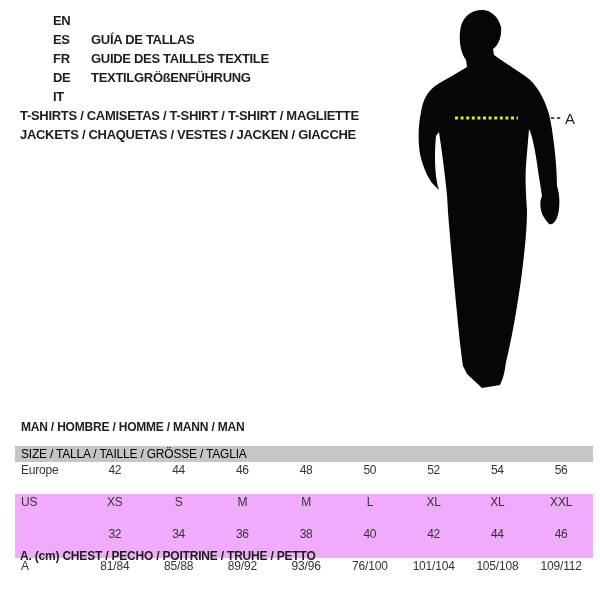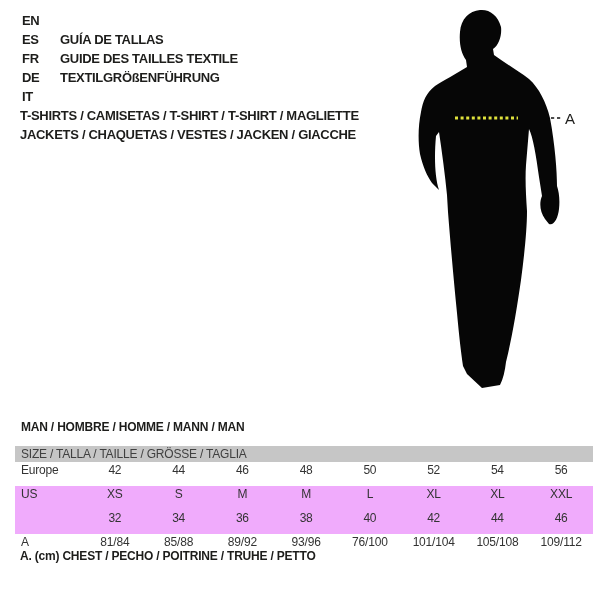--- a/index.html
+++ b/index.html
@@ -1,36 +1,36 @@
 <!DOCTYPE html>
 <html><head>
 <meta charset="utf-8">
 <style>
   html,body{margin:0;padding:0;width:600px;height:600px;background:#ffffff;overflow:hidden;}
   body{font-family:"Liberation Sans", sans-serif;color:#1d1d1b;position:relative;}
 
   
   .langs{position:absolute;left:22px;top:11px;}
   .lang-row{display:flex;height:19px;line-height:19px;font-size:13px;font-weight:bold;letter-spacing:-0.3px;}
-  .lang-code{width:38px;}
+  .lang-code{width:38px;margin-left:31px;}
 
   
   .cats{position:absolute;left:20px;top:107px;font-size:13px;font-weight:bold;letter-spacing:-0.3px;}
   .cats div{height:18.5px;line-height:18.5px;white-space:nowrap;}
 
   
   .figure{position:absolute;left:393px;top:5px;width:200px;height:392px;}
 
   
   .man-label{position:absolute;left:21px;top:420px;font-size:12px;font-weight:bold;letter-spacing:-0.2px;}
 
   
   .size-table{position:absolute;left:15px;top:446px;width:578px;font-size:12px;letter-spacing:-0.2px;color:#333;}
-  .thead{background:#c6c6c6;height:16px;line-height:16px;padding-left:6px;color:#404040;}
-  .trow{display:grid;grid-template-columns:68px repeat(8,1fr);height:24px;line-height:16px;}
+  .thead{background:#c6c6c6;height:16px;line-height:16px;padding-left:6px;color:#000000;}
+  .trow{display:grid;grid-template-columns:68px repeat(8,1fr);height:32px;line-height:16px;}
   .trow.alt{background:#f0abfc;}
   .tlabel{padding-left:6px;text-align:left;}
   .tcell{text-align:center;}
 
   
   .footnote{position:absolute;left:20px;top:549px;font-size:12px;font-weight:bold;letter-spacing:-0.2px;text-align:right;}
 </style>
 </head>
 <body>
 

